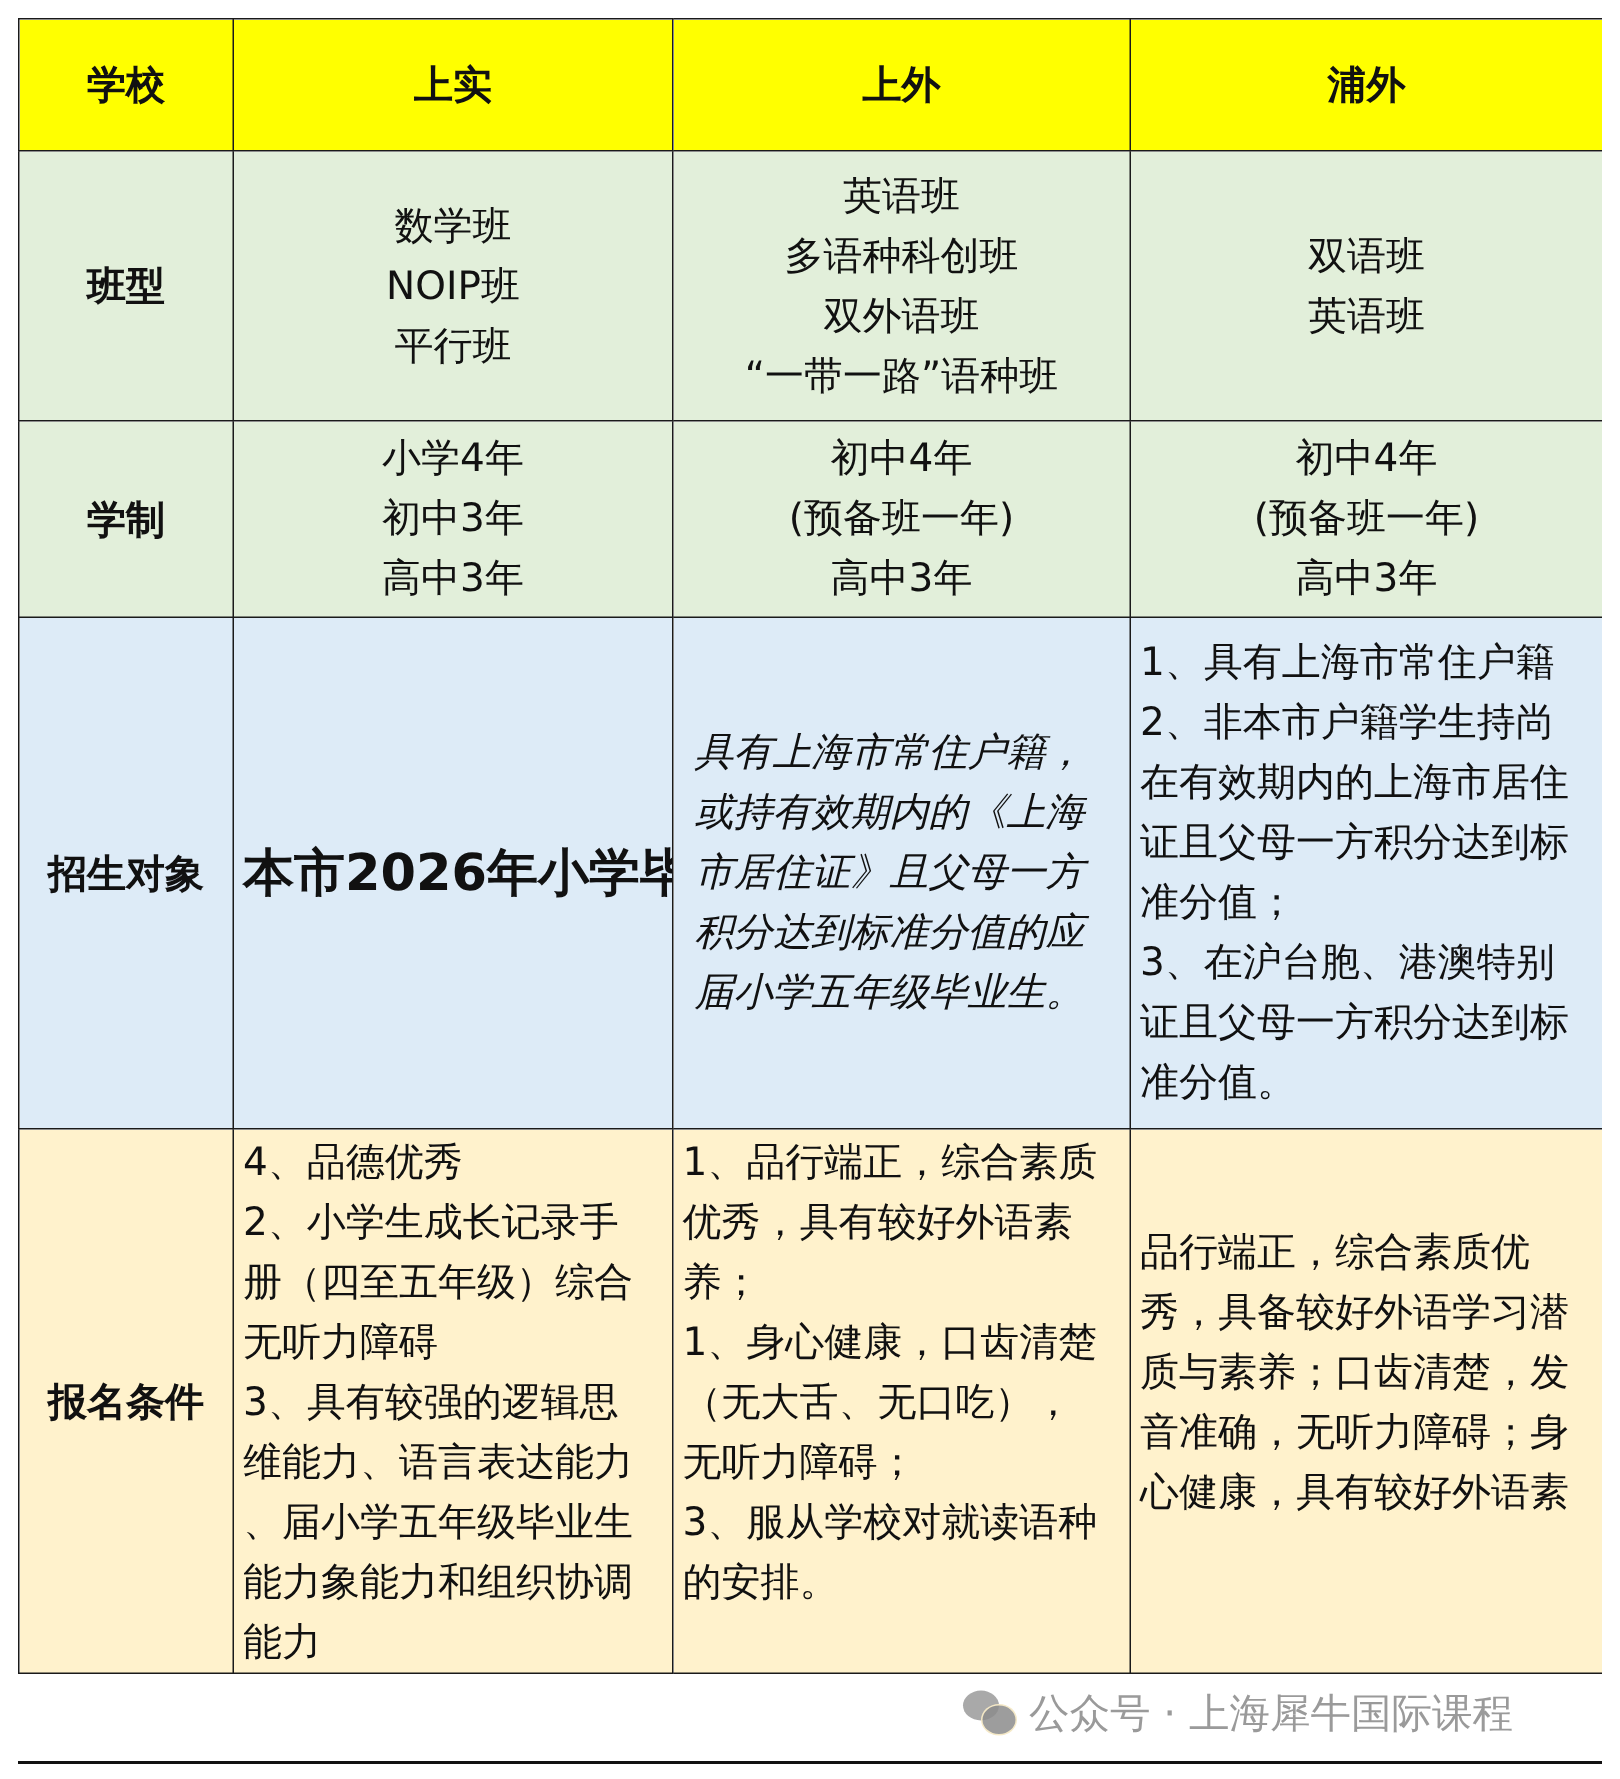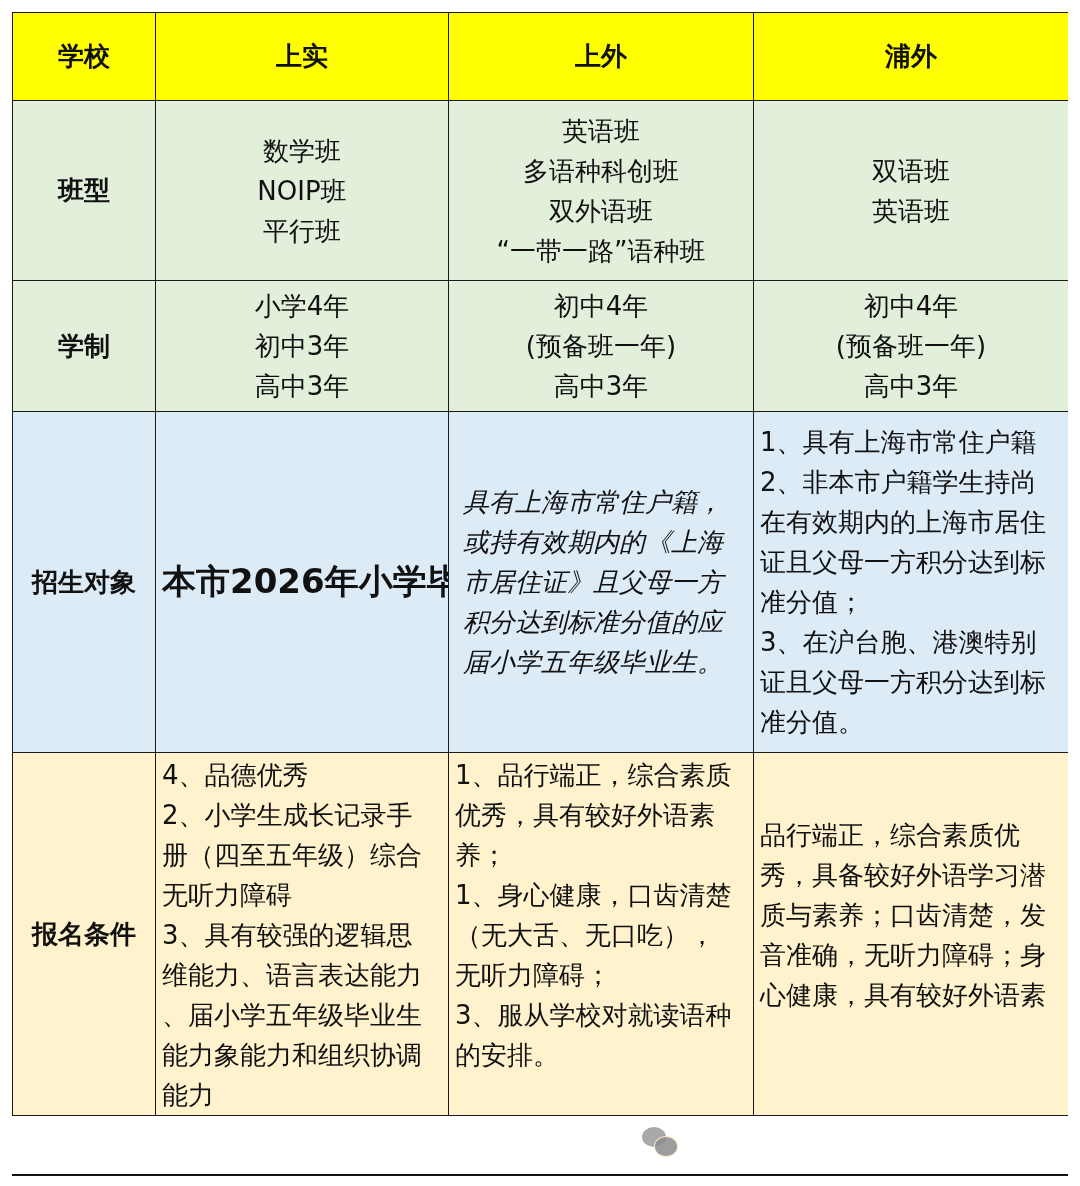--- a/index.html
+++ b/index.html
@@ -251,13 +251,14 @@
     </tr>
   </tbody>
     </table>
 </div>
 
 <div class="watermark">
   <span class="wechat-icon">
     <span class="b1"></span>
       <span class="b2"></span>
   </span>
+  <span>公众号 · 上海犀牛国际课程</span>
 </div>
 
 </body></html>

